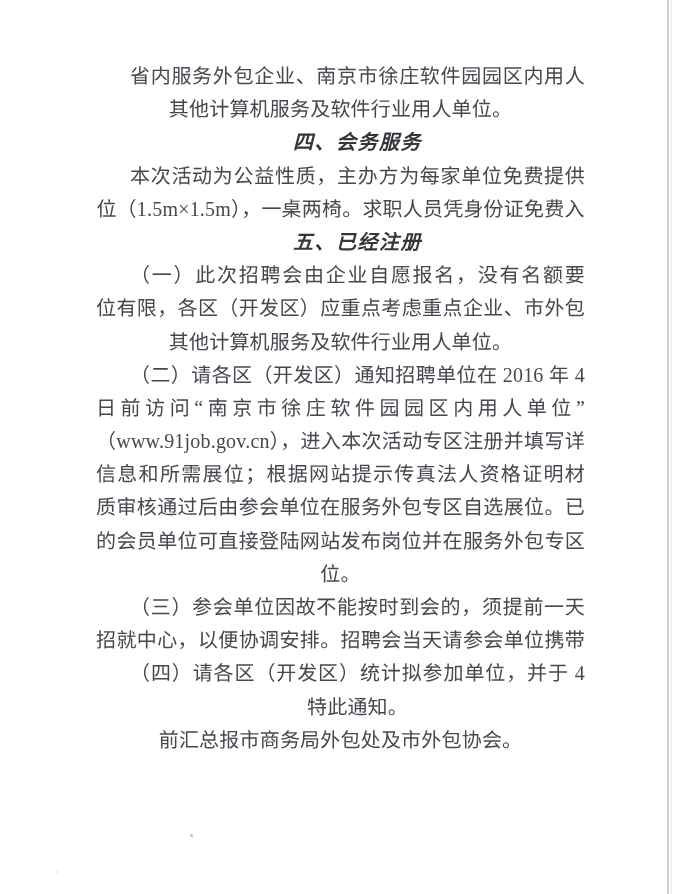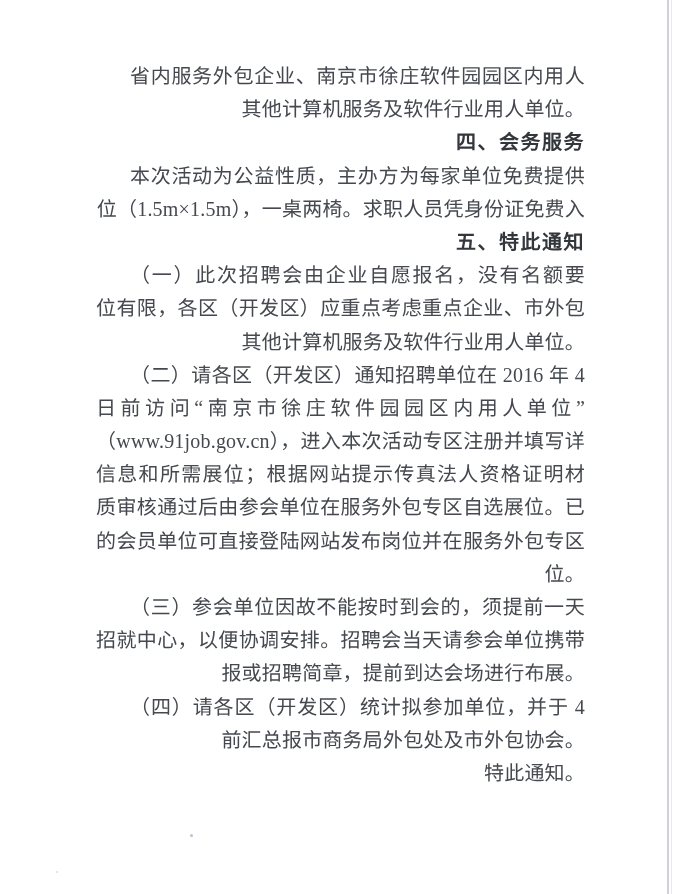--- a/index.html
+++ b/index.html
@@ -36,69 +36,69 @@
     top: 60px;
     width: 489px;
     font-size: 20px;
     line-height: 33.2px;
     color: var(--ink, #45494f);
     letter-spacing: 0.2px;
   }
   .line {
     height: 33.2px;
     overflow: hidden;
-    text-align: right;
+    text-align: center;
   }
   .line.justify {
     text-align: justify;
     text-align-last: justify;
   }
   .line.indent {
     text-indent: 34px;
   }
   .line.bold {
     font-weight: 700;
     color: var(--heading-ink, #33373c);
     letter-spacing: 1.5px;
+    font-style: italic;
   }
   
   .speck {
     position: absolute;
     border-radius: 50%;
   }
   .speck.s1 { left: 190px; top: 834px; width: 3px; height: 3px; background: #b9bedc; }
   .speck.s2 { left: 232px; top: 481px; width: 3px; height: 3px; background: #8d9096; }
   .speck.s3 { left: 56px; top: 871px; width: 2px; height: 2px; background: #dcdee2; }
 </style>
 </head>
 <body>
 
 <div class="page" style="--ink: #45494f; --heading-ink: #33373c; --page-bg: #ffffff; --edge-line: #ced1d8; --edge-line-faint: #e6e8ee;">
   <div class="textblock">
       <div class="line indent justify">省内服务外包企业、南京市徐庄软件园园区内用人单位，</div>
       <div class="line">其他计算机服务及软件行业用人单位。</div>
       <div class="line indent bold">四、会务服务</div>
       <div class="line indent justify">本次活动为公益性质，主办方为每家单位免费提供一个展</div>
       <div class="line">位（1.5m×1.5m），一桌两椅。求职人员凭身份证免费入场。</div>
-      <div class="line indent bold">五、特此通知</div>
+      <div class="line indent bold">五、已经注册</div>
       <div class="line indent justify">（一）此次招聘会由企业自愿报名，没有名额要求。因摊</div>
       <div class="line justify">位有限，各区（开发区）应重点考虑重点企业、市外包协会会</div>
       <div class="line">其他计算机服务及软件行业用人单位。</div>
       <div class="line indent justify">（二）请各区（开发区）通知招聘单位在 2016 年 4 月 19</div>
       <div class="line justify">日前访问“南京市徐庄软件园园区内用人单位”</div>
       <div class="line justify">（www.91job.gov.cn），进入本次活动专区注册并填写详细招聘</div>
       <div class="line justify">信息和所需展位；根据网站提示传真法人资格证明材料，待资</div>
       <div class="line justify">质审核通过后由参会单位在服务外包专区自选展位。已经注册</div>
       <div class="line justify">的会员单位可直接登陆网站发布岗位并在服务外包专区自选展</div>
       <div class="line">位。</div>
       <div class="line indent justify">（三）参会单位因故不能按时到会的，须提前一天告知省</div>
       <div class="line justify">招就中心，以便协调安排。招聘会当天请参会单位携带招聘海</div>
-      <div class="line">报或招聘简章，提前到达会场进行布展。</div>
       <div class="line indent justify">（四）请各区（开发区）统计拟参加单位，并于 4 月 19 日</div>
+      <div class="line indent">特此通知。</div>
       <div class="line">前汇总报市商务局外包处及市外包协会。</div>
-      <div class="line indent">特此通知。</div>
     </div>
   <div class="edge-line primary"></div>
   <div class="edge-line faint"></div>
   <div class="speck s1"></div>
   <div class="speck s2"></div>
   <div class="speck s3"></div>
 </div>
 
 </body></html>

